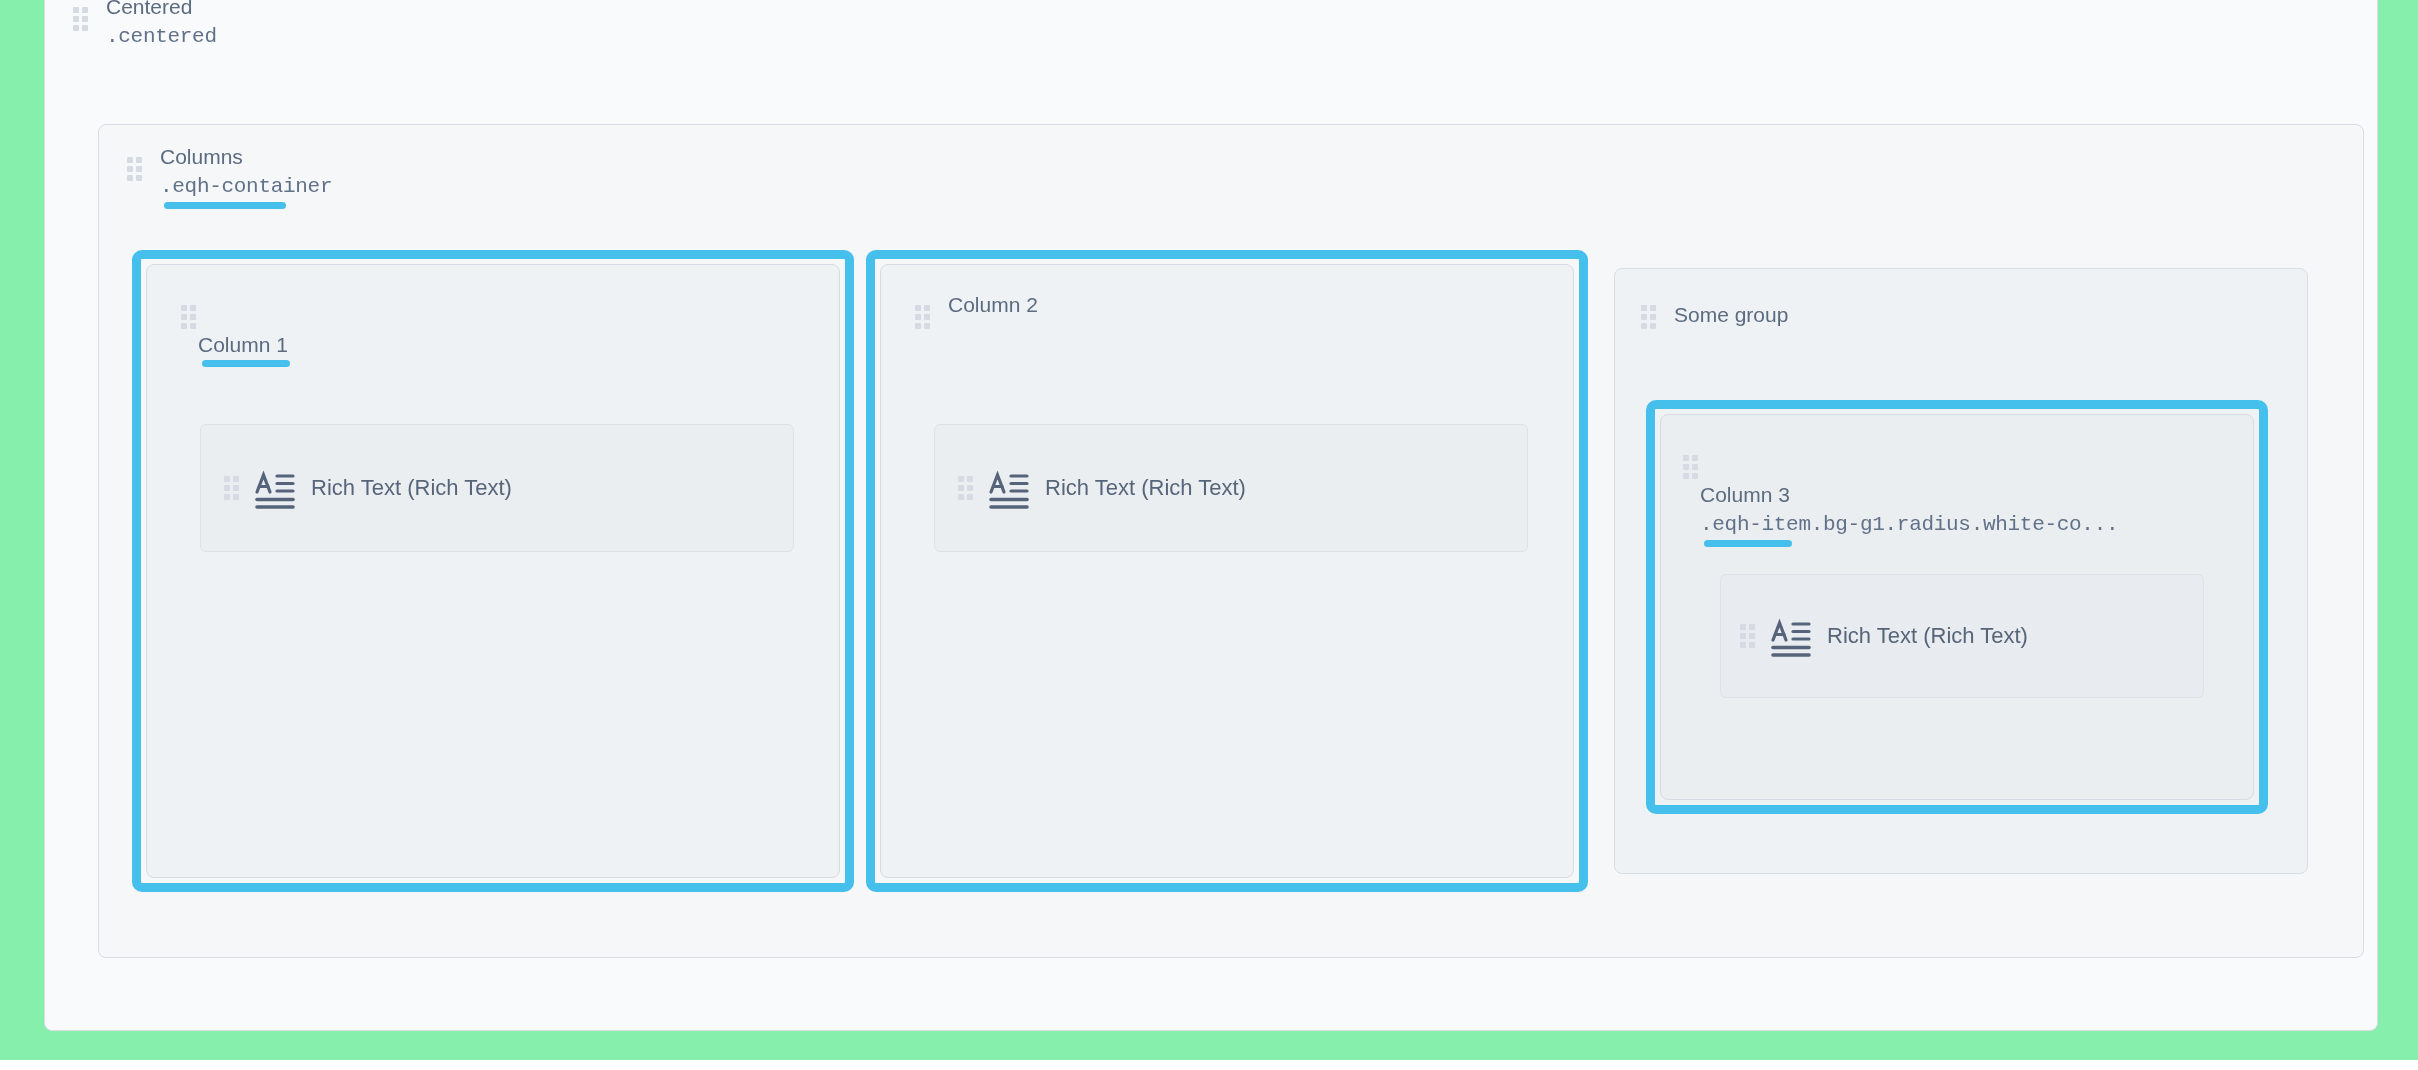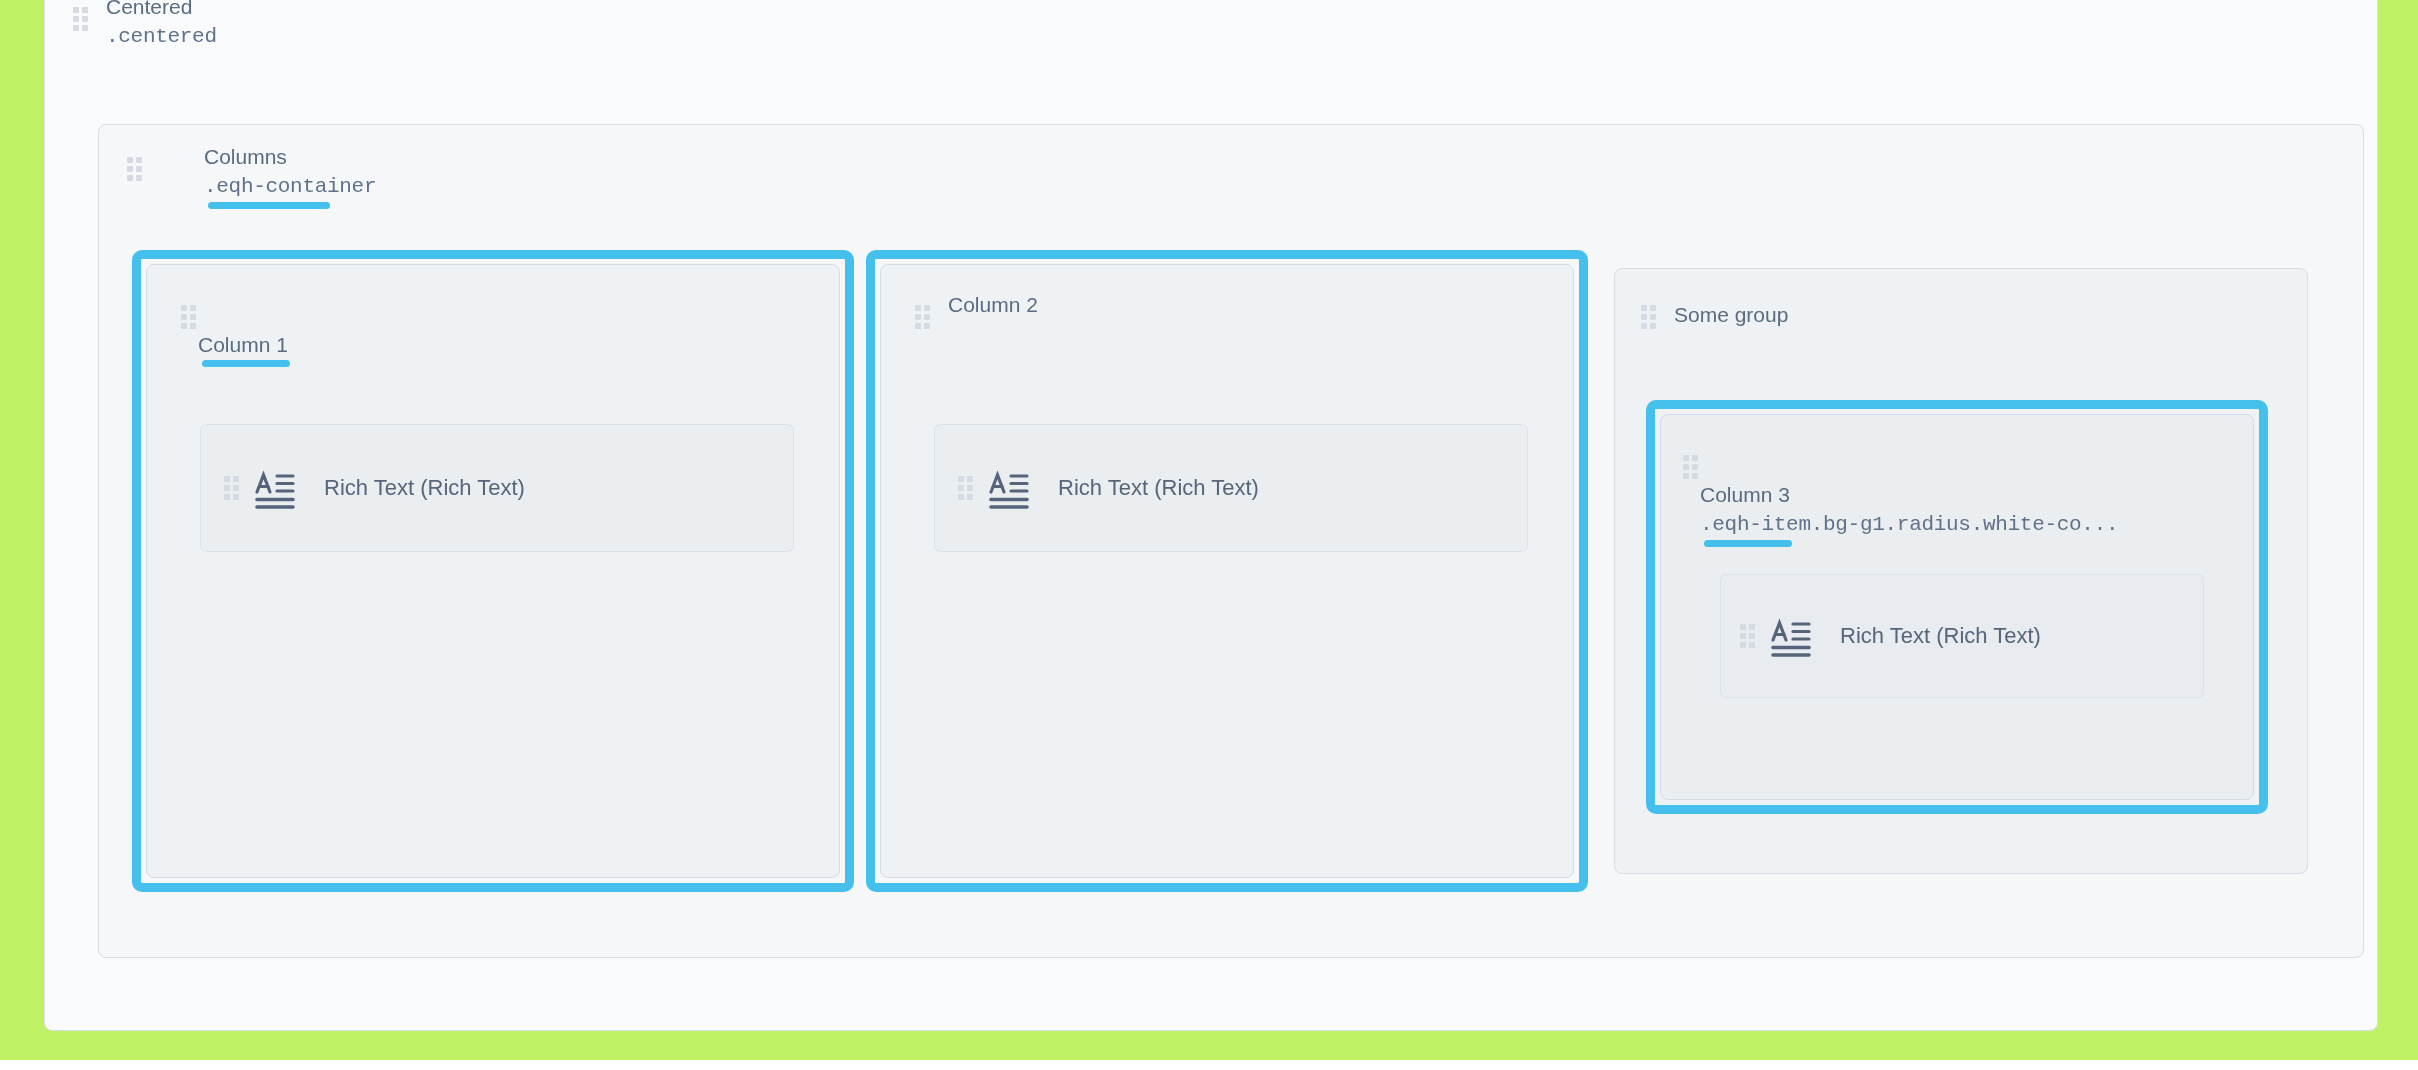--- a/index.html
+++ b/index.html
@@ -8,21 +8,21 @@
     margin: 0; padding: 0;
     width: 2418px; height: 1070px;
     background: #ffffff;
     font-family: "Liberation Sans", sans-serif;
     overflow: hidden;
   }
   .canvas {
     position: relative;
     width: 2418px;
     height: 1060px;
-    background: #bef264;
+    background: #86efac;
   }
 
   
   .block {
     position: absolute;
     border: 1px solid #d8dde6;
     border-radius: 8px;
     background: #f7f9fb;
   }
   .block.shade-1 { background: #f5f7f9; }
@@ -96,21 +96,21 @@
     display: flex;
     align-items: center;
   }
   .element-card .handle { margin-top: 0; }
   .rt-icon {
     width: 42px; height: 42px;
     margin-left: 14px;
     flex: 0 0 auto;
   }
   .element-label {
-    margin-left: 29px;
+    margin-left: 16px;
     font-size: 22px;
     color: #56657a;
     white-space: nowrap;
     font-family: "Liberation Sans", sans-serif;
   }
 </style>
 </head>
 <body>
 
 <div class="canvas">
@@ -131,21 +131,21 @@
       <div class="label-name">Centered</div>
       <div class="label-class">
         <span>.centered</span>
       </div>
     </div>
   </div>
 
   <div class="block shade-1" style="left:98px; top:124px; width:2266px; height:834px;">
   </div>
 
-  <div class="label-row" style="left:126px; top:142px;gap:44px;">
+  <div class="label-row" style="left:126px; top:142px;">
     <div class="handle">
       <i></i>
         <i></i>
         <i></i>
         <i></i>
         <i></i>
         <i></i>
     </div>
     <div class="label-text">
       <div class="label-name">Columns</div>

